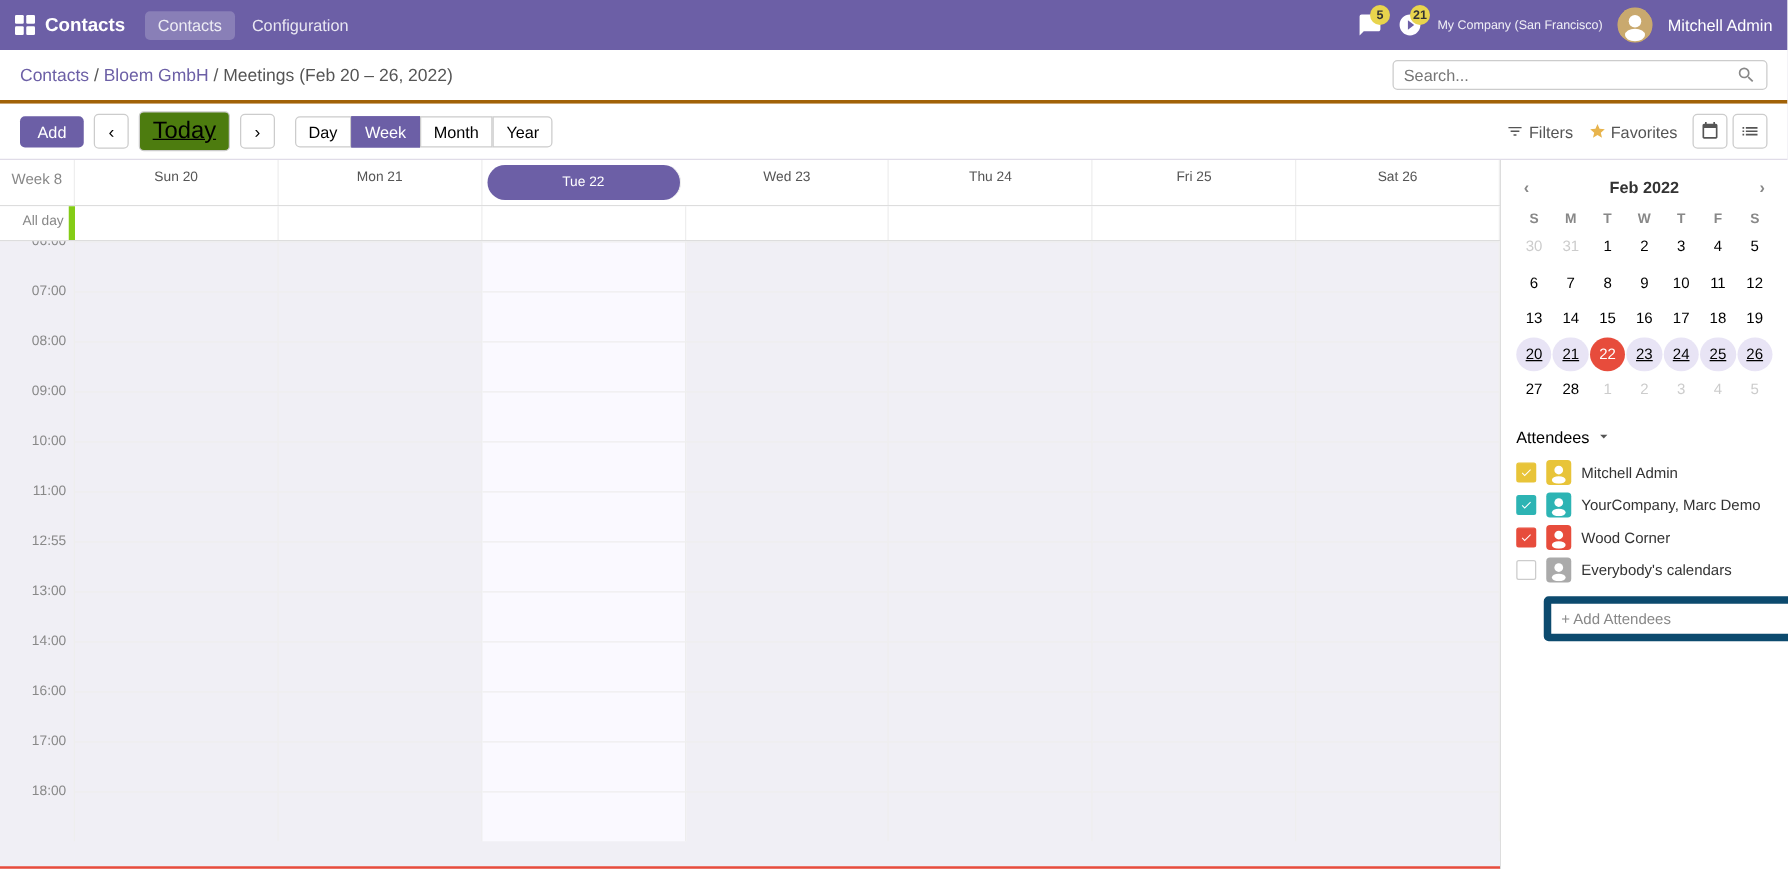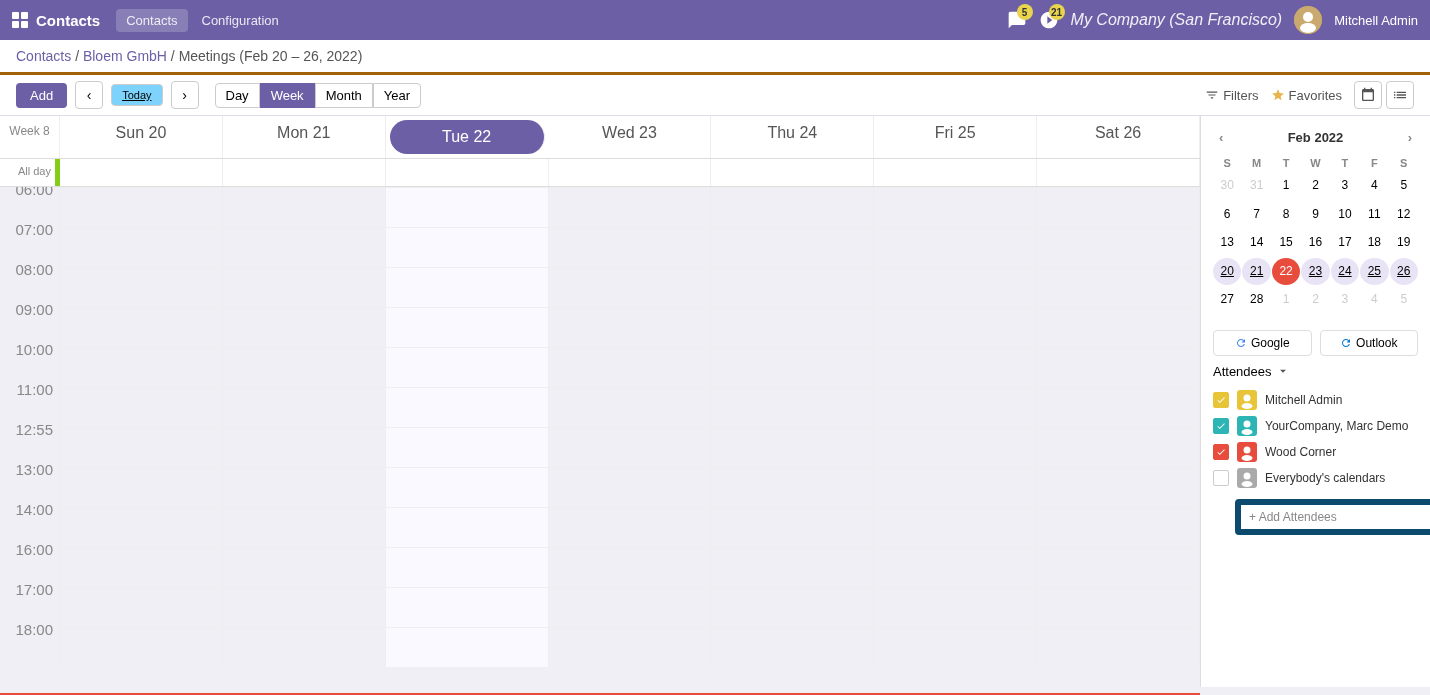--- a/index.html
+++ b/index.html
@@ -17,21 +17,21 @@
     }
     .topnav-logo { display: flex; align-items: center; gap: 8px; font-weight: bold; font-size: 15px; }
     .topnav-logo .grid-icon { display: grid; grid-template-columns: 1fr 1fr; gap: 2px; width: 16px; }
     .topnav-logo .grid-icon span { width: 7px; height: 7px; background: white; border-radius: 1px; display: block; }
     .topnav-links { display: flex; gap: 4px; }
     .topnav-links a { color: rgba(255,255,255,0.85); text-decoration: none; padding: 4px 10px; border-radius: 4px; font-size: 13px; }
     .topnav-links a:hover, .topnav-links a.active { background: rgba(255,255,255,0.2); }
     .topnav-right { margin-left: auto; display: flex; align-items: center; gap: 12px; }
     .topnav-badge { position: relative; display: inline-flex; align-items: center; }
     .topnav-badge .badge { background: #e8d44d; color: #333; border-radius: 50%; width: 16px; height: 16px; font-size: 10px; display: flex; align-items: center; justify-content: center; position: absolute; top: -6px; right: -6px; font-weight: bold; }
-    .company-name { font-size: 16px; color: rgba(255,255,255,0.9); font-style: italic; }
+    .company-name { font-size: 10px; color: rgba(255,255,255,0.9); }
     .user-avatar { width: 28px; height: 28px; border-radius: 50%; background: #c9a96e; display: flex; align-items: center; justify-content: center; color: white; font-size: 11px; overflow: hidden; }
     .user-name { font-size: 13px; color: white; }
 
     
     .breadcrumb-bar {
       background: white;
       padding: 8px 16px;
       display: flex;
       align-items: center;
       justify-content: space-between;
@@ -46,52 +46,52 @@
     .toolbar {
       background: white;
       padding: 6px 16px;
       display: flex;
       align-items: center;
       gap: 8px;
       border-bottom: 1px solid #e0dce8;
     }
     .btn-add { background: #6c5fa6; color: white; border: none; padding: 5px 14px; border-radius: 4px; cursor: pointer; font-size: 13px; }
     .btn-nav { background: white; border: 1px solid #ccc; width: 28px; height: 28px; border-radius: 4px; cursor: pointer; display: flex; align-items: center; justify-content: center; font-size: 14px; }
-    .btn-today { background: #7dd3fc; border: 1px solid #ccc; padding: 4px 10px; border-radius: 4px; cursor: pointer; font-size: 11px; text-decoration: underline; }
+    .btn-today { background: #4d7c0f; border: 1px solid #ccc; padding: 4px 10px; border-radius: 4px; cursor: pointer; font-size: 19px; text-decoration: underline; }
     .view-btns { display: flex; margin-left: 8px; }
     .view-btn { padding: 4px 10px; border: 1px solid #ccc; background: white; cursor: pointer; font-size: 13px; }
     .view-btn:first-child { border-radius: 4px 0 0 4px; }
     .view-btn:last-child { border-radius: 0 4px 4px 0; }
     .view-btn.active { background: #6c5fa6; color: white; border-color: #6c5fa6; }
     .toolbar-right { margin-left: auto; display: flex; align-items: center; gap: 12px; }
     .filter-btn { display: flex; align-items: center; gap: 4px; cursor: pointer; color: #555; font-size: 13px; }
     .view-icons { display: flex; gap: 4px; }
     .view-icon-btn { width: 28px; height: 28px; display: flex; align-items: center; justify-content: center; border: 1px solid #ccc; border-radius: 4px; cursor: pointer; background: white; }
 
     
     .main { display: flex; height: calc(695px - 40px - 42px - 42px); }
 
     
     .calendar-area { flex: 1; overflow: hidden; display: flex; flex-direction: column; }
 
     
     .week-header { display: grid; grid-template-columns: 60px repeat(7, 1fr); background: white; border-bottom: 1px solid #ddd; }
-    .week-header-cell { padding: 8px 4px; text-align: center; font-size: 16px; color: #555; border-right: 1px solid #eee; }
+    .week-header-cell { padding: 8px 4px; text-align: center; font-size: 11px; color: #555; border-right: 1px solid #eee; }
     .week-header-cell.today-col { background: #6c5fa6; color: white; border-radius: 20px; margin: 4px; }
     .week-header-cell.week-num { font-size: 12px; color: #888; }
 
     
     .allday-row { display: grid; grid-template-columns: 60px repeat(7, 1fr); background: white; border-bottom: 1px solid #ddd; min-height: 28px; }
     .allday-label { font-size: 11px; color: #888; padding: 6px 4px; text-align: right; border-right: 5px solid #84cc16; }
     .allday-cell { border-right: 1px solid #eee; }
 
     
     .time-grid { flex: 1; overflow-y: auto; position: relative; }
     .time-row { display: grid; grid-template-columns: 60px repeat(7, 1fr); min-height: 40px; }
-    .time-label { font-size: 15px; color: #888; padding: 2px 6px 0 0; text-align: right; border-right: 1px solid #eee; margin-top: -8px; }
+    .time-label { font-size: 11px; color: #888; padding: 2px 6px 0 0; text-align: right; border-right: 1px solid #eee; margin-top: -8px; }
     .time-cell { border-right: 1px solid #eee; border-top: 1px solid #eee; position: relative; }
     .time-cell.today-cell { background: #faf9ff; }
 
     
     .time-grid::-webkit-scrollbar { width: 8px; }
     .time-grid::-webkit-scrollbar-track { background: #f0eff5; }
     .time-grid::-webkit-scrollbar-thumb { background: #c5c0d8; border-radius: 4px; }
 
     
     .sidebar { width: 230px; background: white; border-left: 1px solid #ddd; padding: 12px; overflow-y: auto; }
@@ -164,20 +164,26 @@
   </div>
 </div>
 
 <div class="breadcrumb-bar">
   <div class="breadcrumb">
     <a href="#" style="color:#6c5fa6;text-decoration:none;">Contacts</a>
     <span> / </span>
     <a href="#" style="color:#6c5fa6;text-decoration:none;">Bloem GmbH</a>
     <span> / </span>
     <span style="color:#555;">Meetings (Feb 20 – 26, 2022)</span>
+  </div>
+  <div class="search-box">
+    <input type="text" placeholder="Search..." style="">
+    <svg width="16" height="16" fill="#888" viewBox="0 0 24 24">
+        <path d="M15.5 14h-.79l-.28-.27A6.47 6.47 0 0 0 16 9.5 6.5 6.5 0 1 0 9.5 16c1.61 0 3.09-.59 4.23-1.57l.27.28v.79l5 4.99L20.49 19l-4.99-5zm-6 0C7.01 14 5 11.99 5 9.5S7.01 5 9.5 5 14 7.01 14 9.5 11.99 14 9.5 14z"></path>
+      </svg>
   </div>
 </div>
 
 <div class="toolbar">
   <button class="btn-add">Add</button>
   <button class="btn-nav">‹</button>
   <button class="btn-today">Today</button>
   <button class="btn-nav">›</button>
   <div class="view-btns">
     <button class="view-btn">Day</button>
@@ -411,34 +417,20 @@
           <div class="mini-cal-day">28</div>
           <div class="mini-cal-day other-month">1</div>
           <div class="mini-cal-day other-month">2</div>
           <div class="mini-cal-day other-month">3</div>
           <div class="mini-cal-day other-month">4</div>
           <div class="mini-cal-day other-month">5</div>
         </div>
     </div>
 
     
-    <div class="sync-btns">
-      <button class="sync-btn">
-        <svg width="12" height="12" viewBox="0 0 24 24">
-            <path fill="#4285F4" d="M17.65 6.35A7.958 7.958 0 0012 4c-4.42 0-7.99 3.58-7.99 8s3.57 8 7.99 8c3.73 0 6.84-2.55 7.73-6h-2.08A5.99 5.99 0 0112 18c-3.31 0-6-2.69-6-6s2.69-6 6-6c1.66 0 3.14.69 4.22 1.78L13 11h7V4l-2.35 2.35z"></path>
-          </svg>
-        <span>Google</span>
-      </button>
-      <button class="sync-btn">
-        <svg width="12" height="12" viewBox="0 0 24 24">
-            <path fill="#0078D4" d="M17.65 6.35A7.958 7.958 0 0012 4c-4.42 0-7.99 3.58-7.99 8s3.57 8 7.99 8c3.73 0 6.84-2.55 7.73-6h-2.08A5.99 5.99 0 0112 18c-3.31 0-6-2.69-6-6s2.69-6 6-6c1.66 0 3.14.69 4.22 1.78L13 11h7V4l-2.35 2.35z"></path>
-          </svg>
-        <span>Outlook</span>
-      </button>
-    </div>
 
     
     <div class="attendees-header">
       <span>Attendees</span>
       <svg width="14" height="14" fill="#555" viewBox="0 0 24 24">
           <path d="M7 10l5 5 5-5z"></path>
         </svg>
     </div>
 
     <div id="attendees-list">

